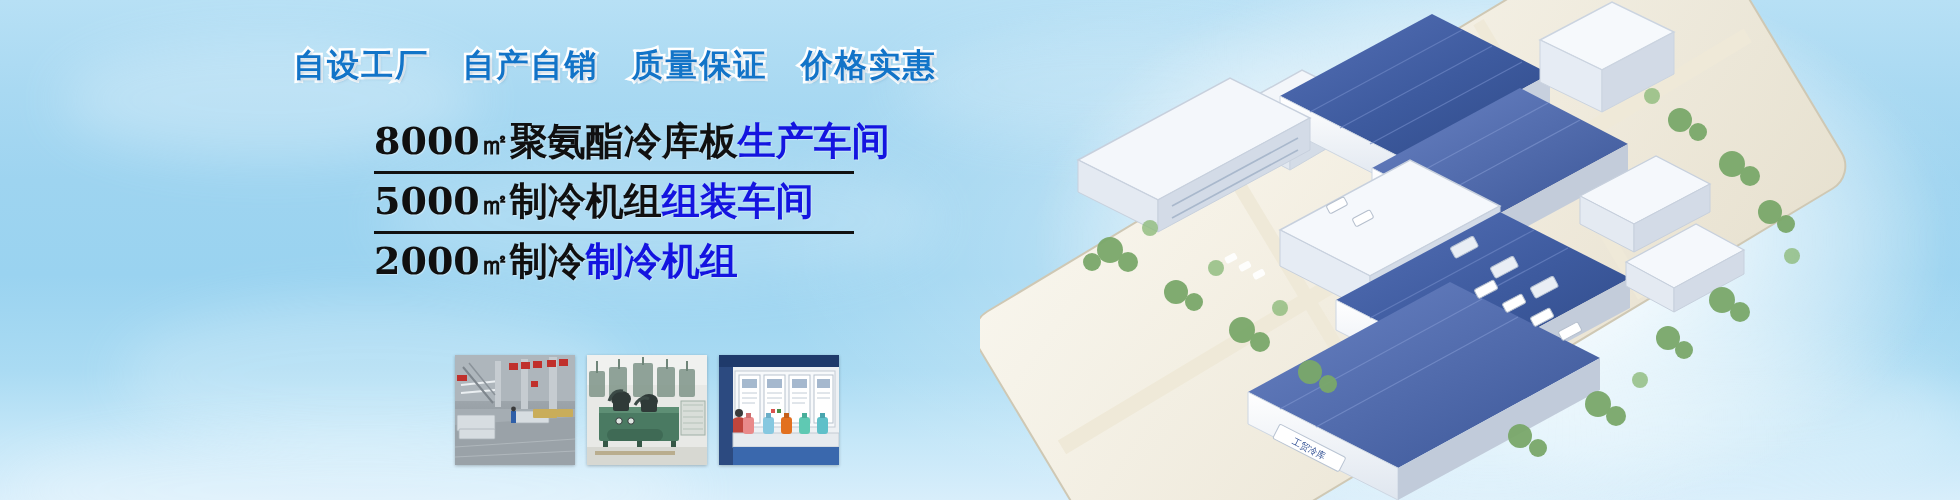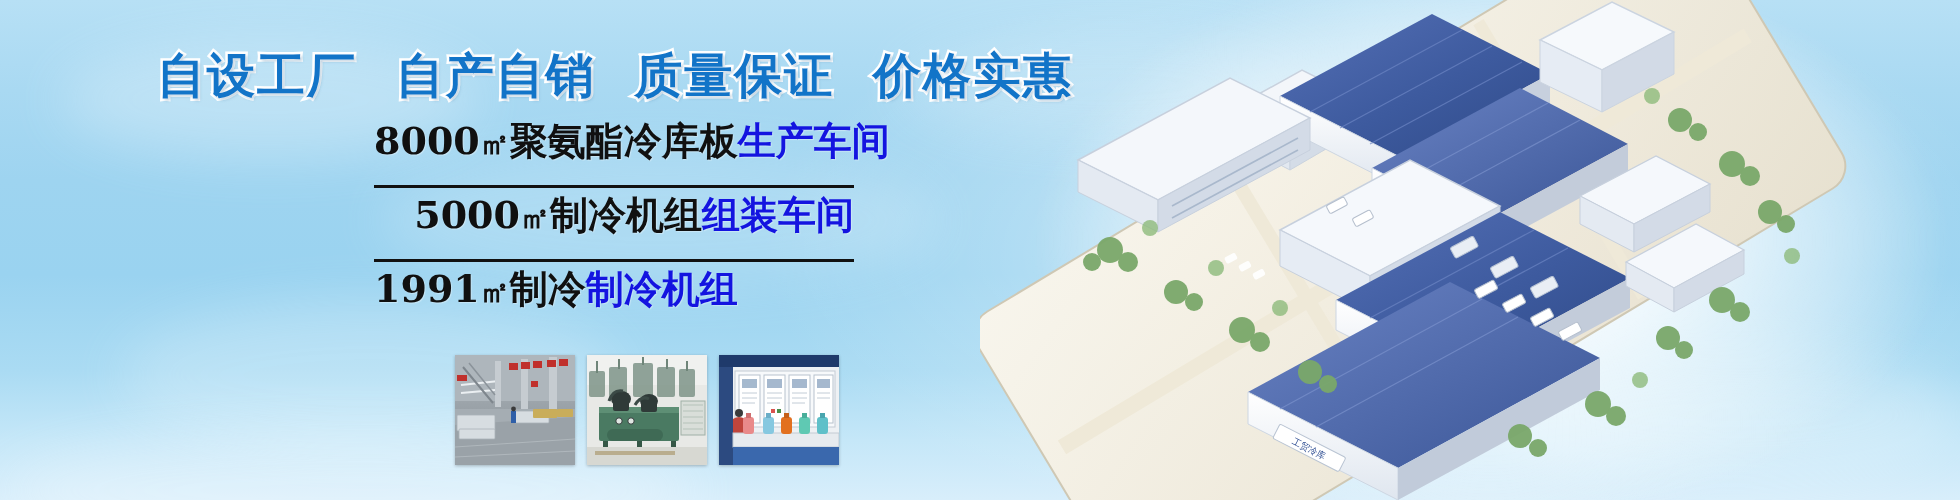--- a/index.html
+++ b/index.html
@@ -46,21 +46,21 @@
   }
   .factory-art svg { position:absolute; left:0; top:0; }
 
   
   .headline {
     position:absolute;
     left:0; top:44px;
     width:1230px;
     text-align:center;
     font-family:"DejaVu Sans", sans-serif;
-    font-size:48px;
+    font-size:32px;
     font-weight:bold;
     letter-spacing:2px;
     color:#1274c8;
     -webkit-text-stroke:5px #ffffff;
     paint-order:stroke fill;
     text-shadow:
       0 0 2px #ffffff,
       2px 2px 3px rgba(70,120,160,0.35);
     white-space:nowrap;
   }
@@ -73,28 +73,28 @@
     width:480px;
   }
   .line {
     font-family:"DejaVu Serif", serif;
     font-size:38px;
     font-weight:bold;
     line-height:46px;
     color:#101010;
     white-space:nowrap;
     text-shadow:1px 1px 1px rgba(255,255,255,0.35);
-    padding-bottom:18px;
+    padding-bottom:4px;
   }
   .line.rule { border-bottom:3px solid #111111; }
   .line .num { font-family:"DejaVu Serif", serif; letter-spacing:0px; }
   .line .unit { font-size:30px; }
   .line .hl { color:#1414e0; }
   .l1 { margin-bottom:4px; }
-  .l2 { margin-bottom:4px;text-align:right; }
+  .l2 { margin-bottom:4px; }
 
   
   .photos {
     position:absolute;
     left:455px; top:355px;
     display:flex;
     gap:12px;
   }
   .photo {
     width:120px; height:110px;
@@ -312,21 +312,21 @@
 
     <div class="line l1 rule">
       <span class="num">8000</span><span class="unit">㎡</span><span>聚氨酯冷库板</span><span class="hl">生产车间</span>
     </div>
 
     <div class="line l2 rule">
       <span class="num">5000</span><span class="unit">㎡</span><span>制冷机组</span><span class="hl">组装车间</span>
     </div>
 
     <div class="line l3">
-      <span class="num">1991</span><span class="unit">㎡</span><span>制冷</span><span class="hl">制冷机组</span>
+      <span class="num">2000</span><span class="unit">㎡</span><span>制冷</span><span class="hl">制冷机组</span>
     </div>
 
   </div>
 
   <div class="photos">
 
     <div class="photo">
       <svg width="120" height="110" viewBox="0 0 120 110" xmlns="http://www.w3.org/2000/svg">
         <defs>
           <linearGradient id="p1bg" x1="0" y1="0" x2="0" y2="1">

